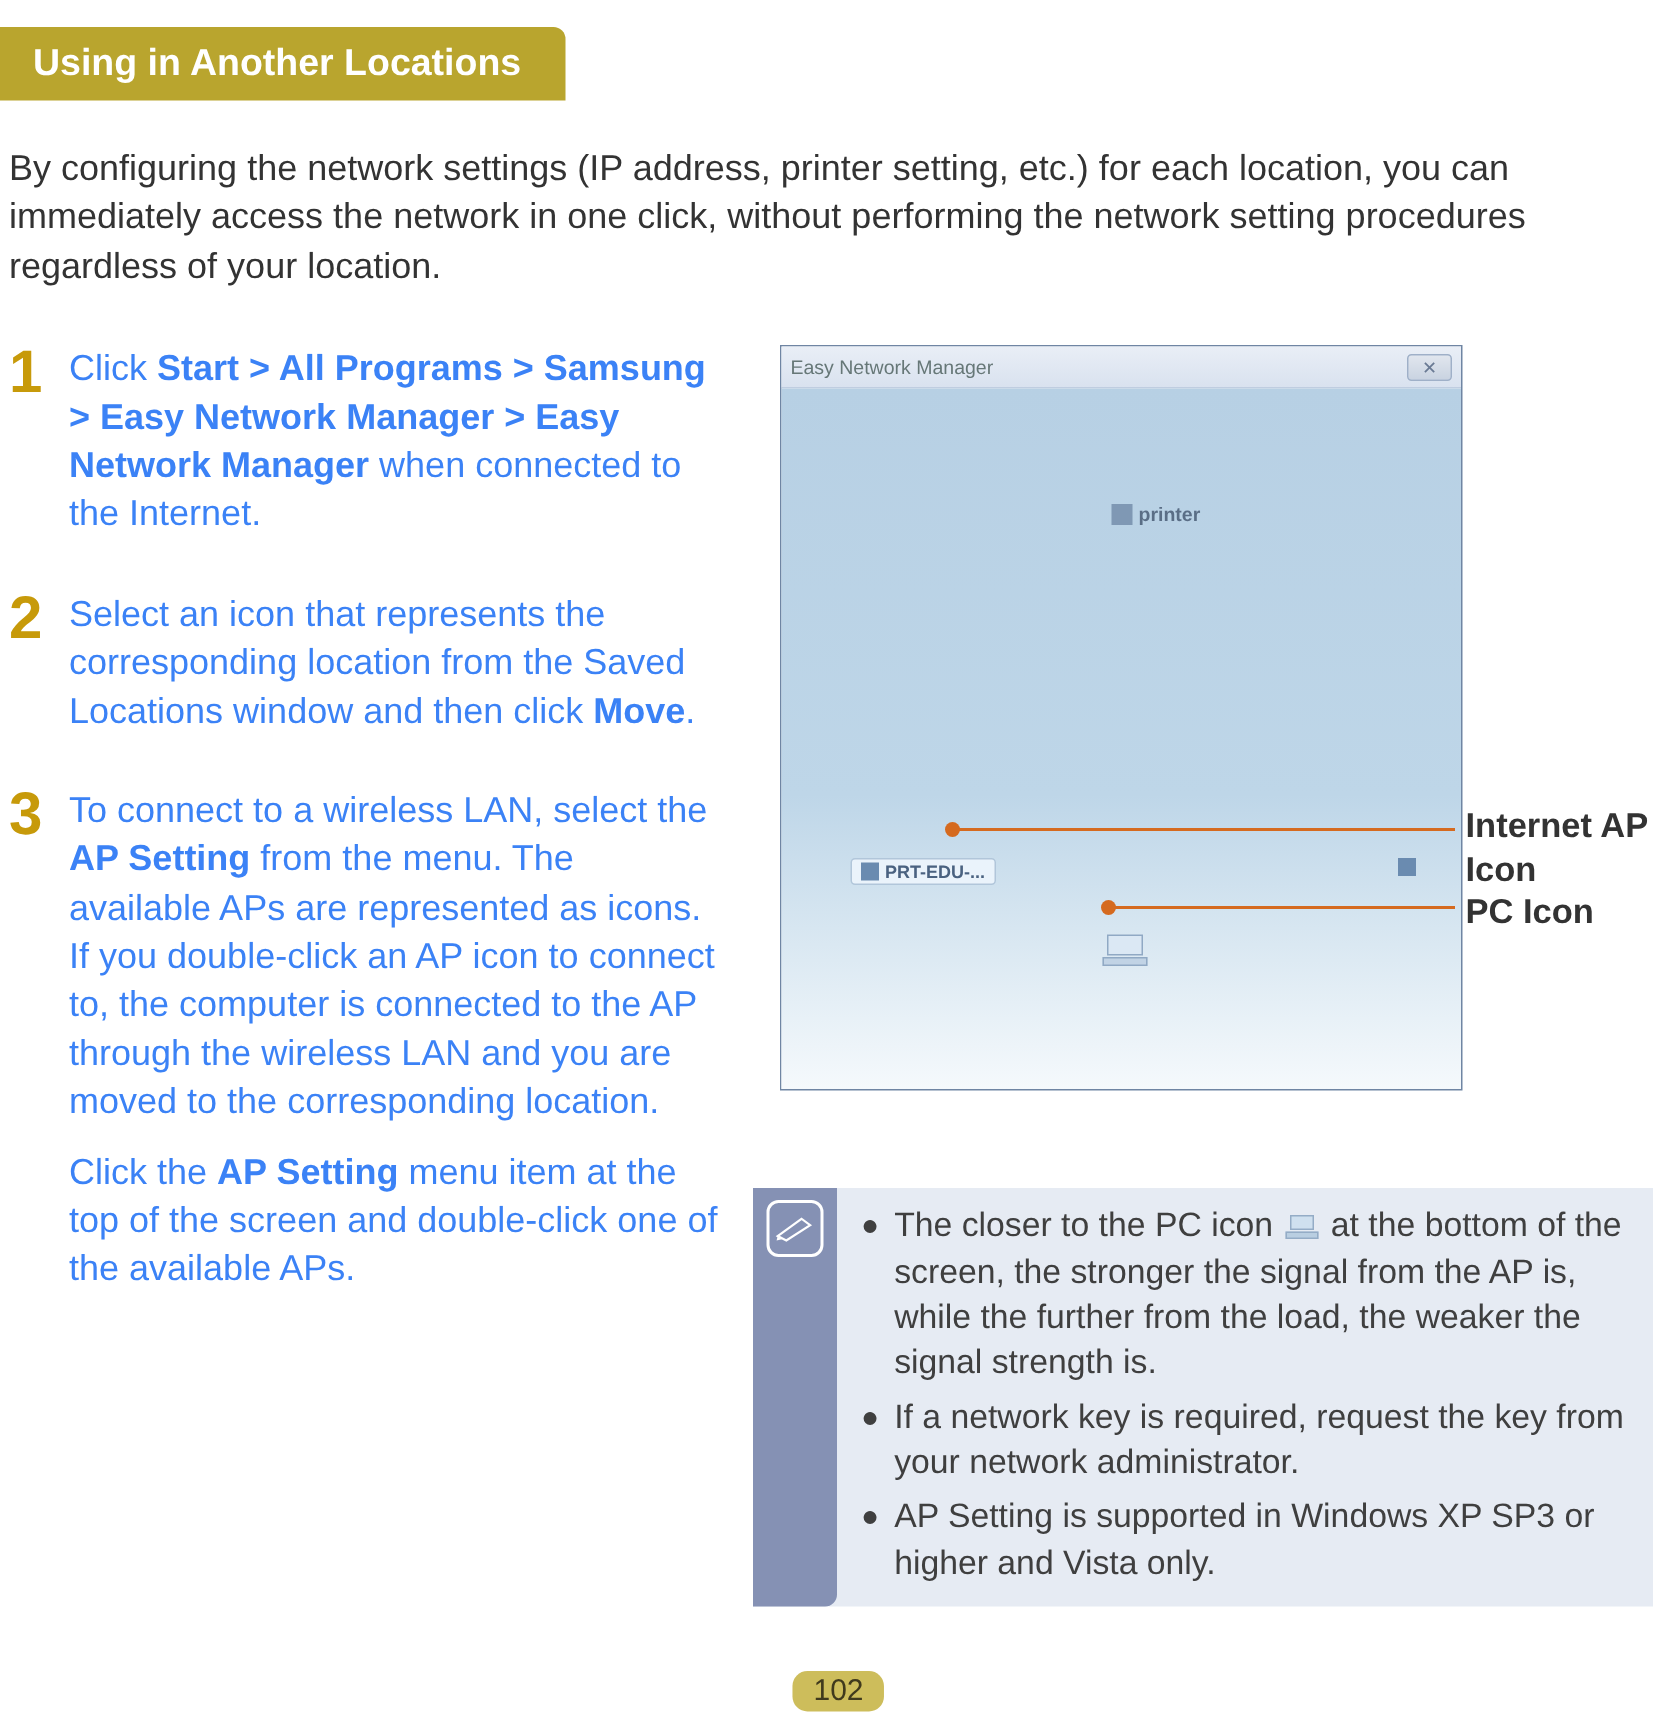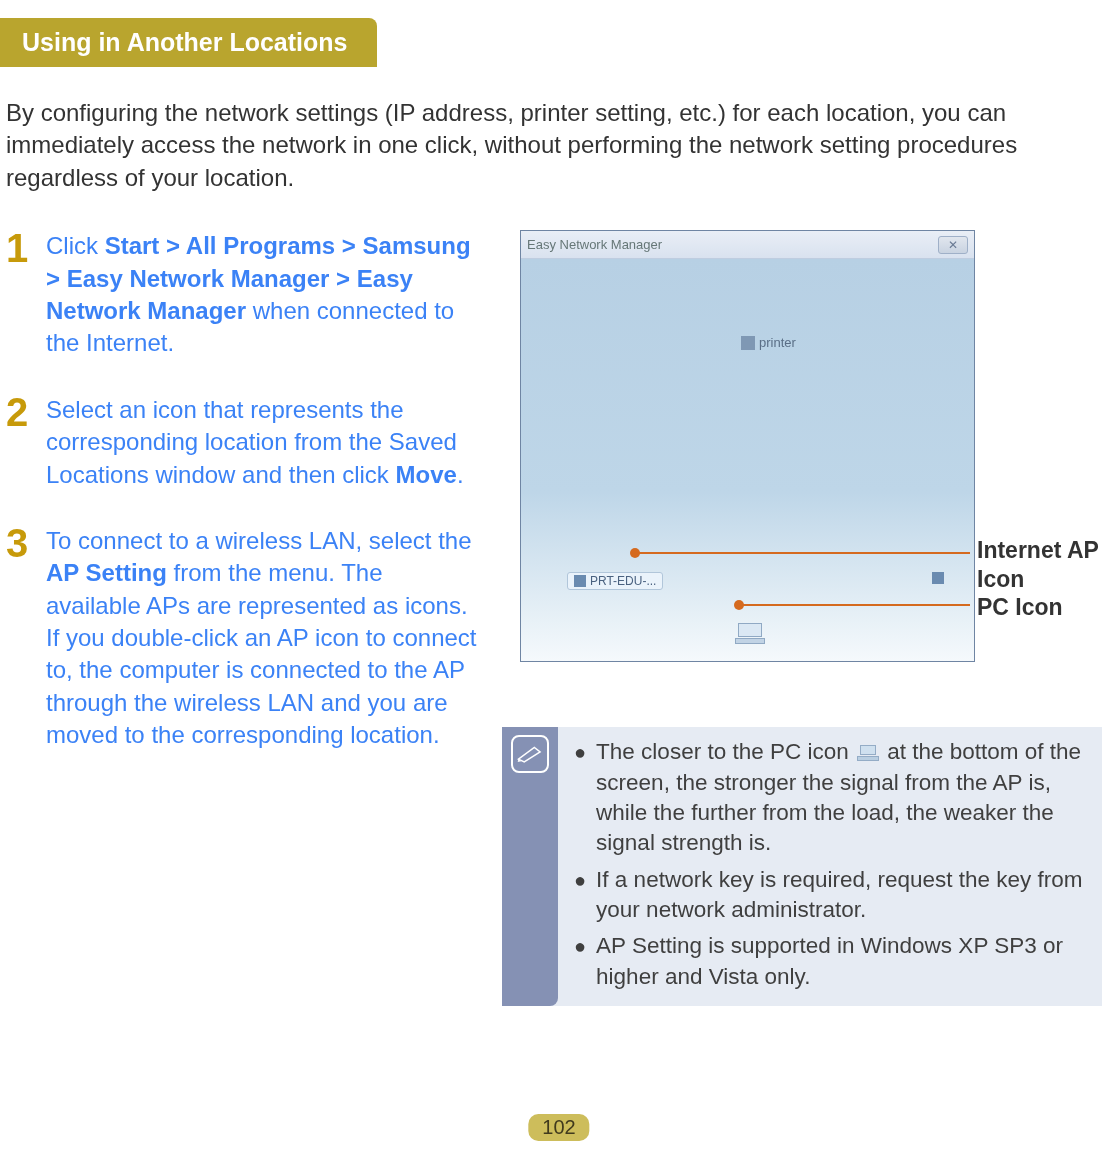--- a/index.html
+++ b/index.html
@@ -62,21 +62,21 @@
     .step-body .para {
       margin-bottom: 14px;
     }
     .bold { font-weight: bold; }
 
     
     .app-window {
       border: 1px solid #6f85a3;
       background: #ffffff;
       width: 455px;
-      height: 432px;
+      height: 497px;
       position: relative;
       margin-left: 8px;
     }
     .app-titlebar {
       height: 28px;
       background: linear-gradient(#e9eef6, #d9e2ef);
       border-bottom: 1px solid #bfcde0;
       display: flex;
       align-items: center;
       justify-content: space-between;
@@ -92,20 +92,21 @@
       border-radius: 3px;
       font-size: 12px;
       text-align: center;
       color: #6a7a94;
       line-height: 16px;
     }
     .app-body {
       height: calc(100% - 28px);
       background: linear-gradient(#b7d0e4 0%, #bed6e8 58%, #e8f1f7 90%, #f5f9fc 100%);
       position: relative;
+      font-weight: bold;
     }
     .printer-label {
       position: absolute;
       top: 76px;
       left: 220px;
       font-size: 13px;
       color: #5a6e86;
       display: flex;
       align-items: center;
       gap: 4px;
@@ -261,20 +262,21 @@
 
     <div class="step">
       <div class="step-num">2</div>
       <div class="step-body"><span>Select an icon that represents the corresponding location from the Saved Locations window and then click </span><span class="bold">Move</span><span>.</span></div>
     </div>
 
     <div class="step">
       <div class="step-num">3</div>
       <div class="step-body">
         <div class="para"><span>To connect to a wireless LAN, select the </span><span class="bold">AP Setting</span><span> from the menu. The available APs are represented as icons. If you double-click an AP icon to connect to, the computer is connected to the AP through the wireless LAN and you are moved to the corresponding location.</span></div>
+        <div class="para"><span>Click the </span><span class="bold">AP Setting</span><span> menu item at the top of the screen and double-click one of the available APs.</span></div>
       </div>
     </div>
 
   </div>
 
   <div class="right-col">
 
     <div class="app-window">
       <div class="app-titlebar">
         <span>Easy Network Manager</span>

